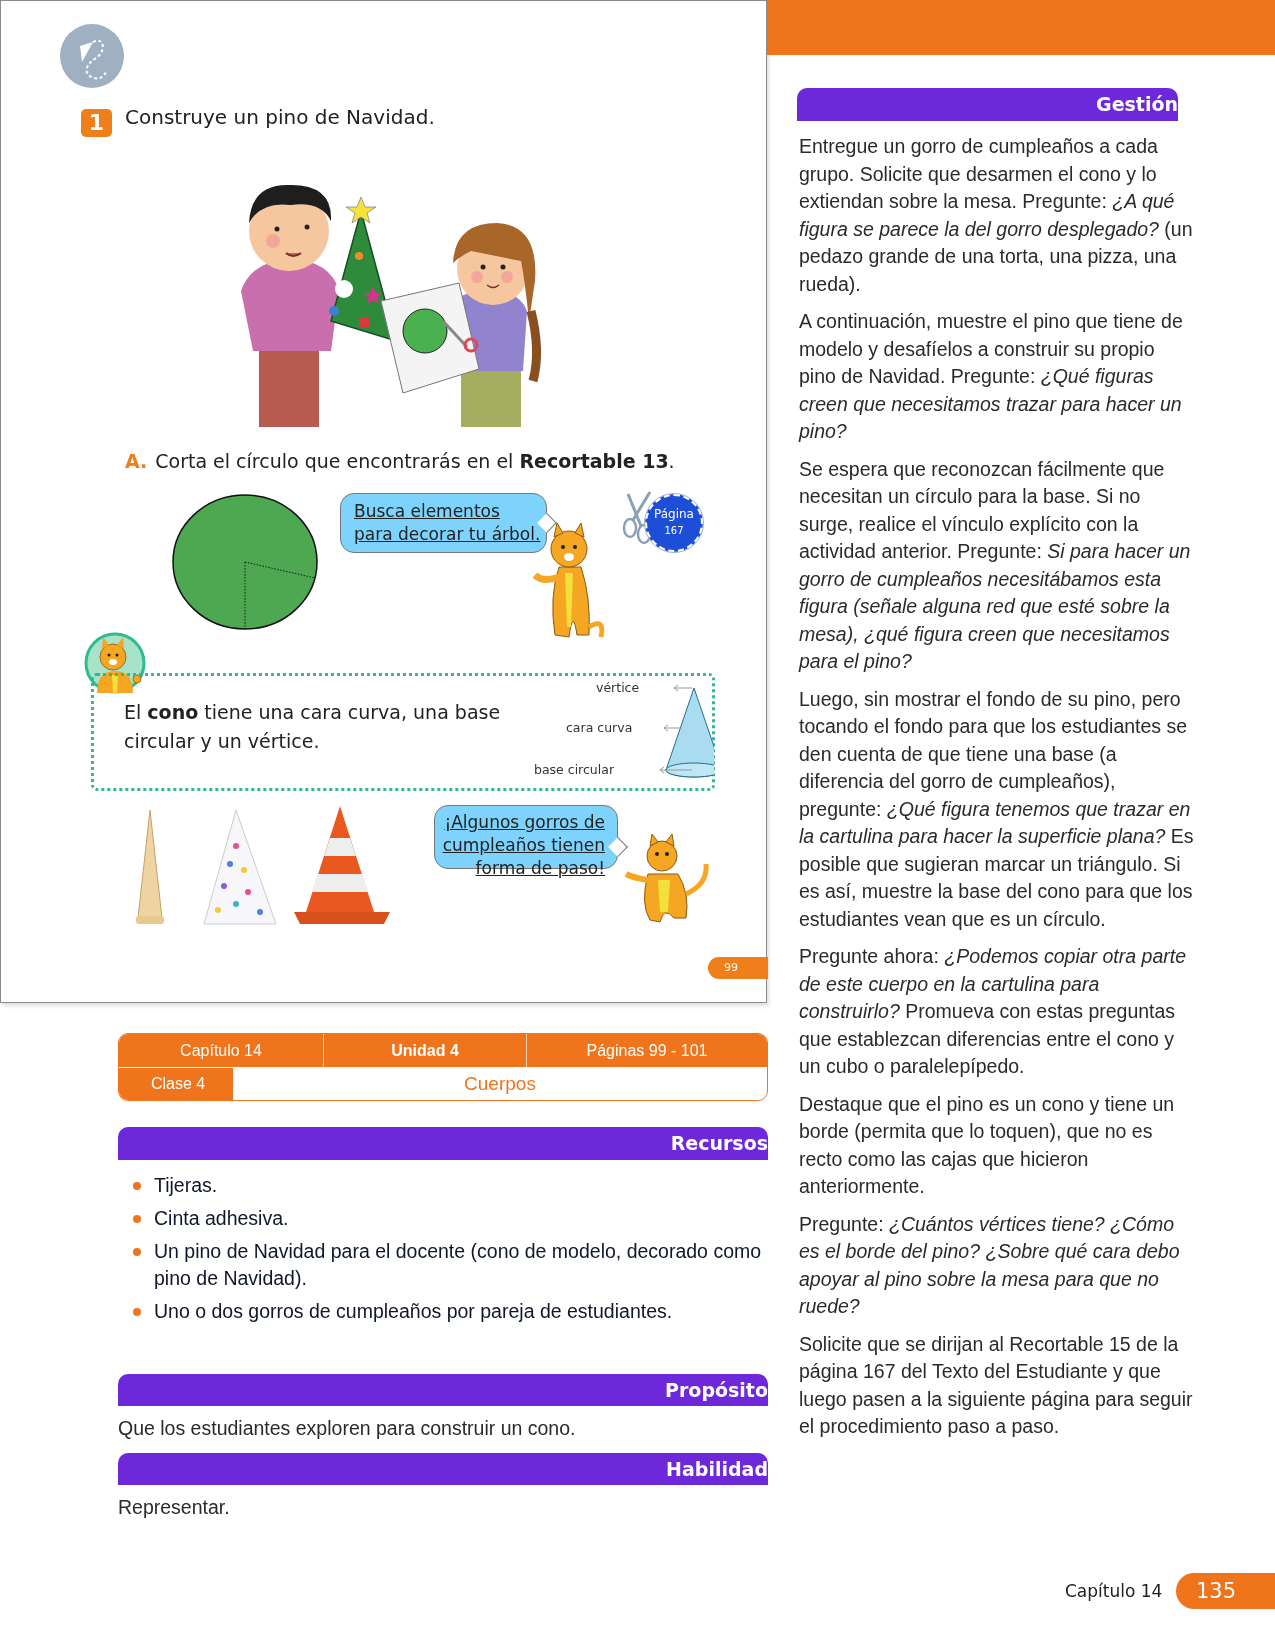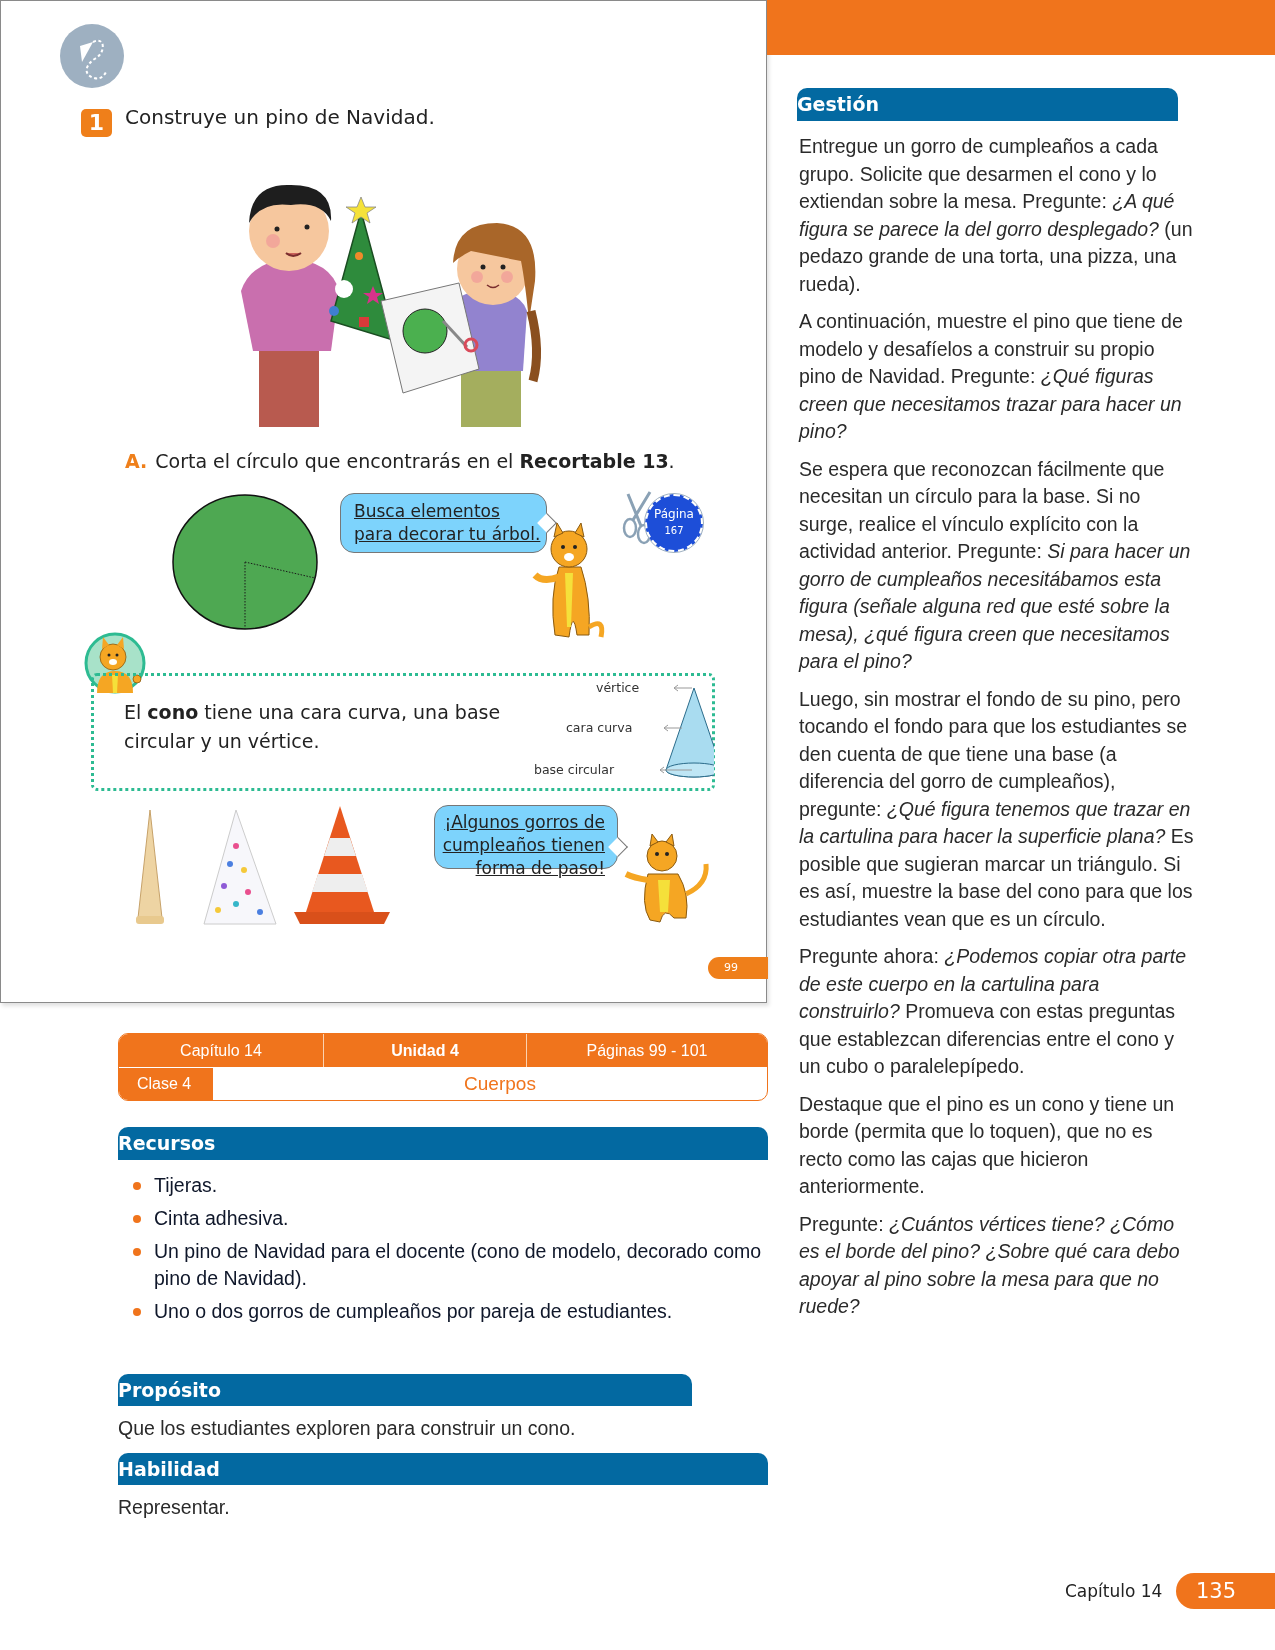--- a/index.html
+++ b/index.html
@@ -77,40 +77,40 @@
     position: absolute; left: 707px; top: 956px; width: 60px; height: 22px;
     background: #ef7f1a; border-radius: 11px 0 0 11px; color: #fff;
     font: 11px "DejaVu Sans", sans-serif; line-height: 22px; padding-left: 16px;
   }
 
   
   .top-band { position: absolute; left: 767px; top: 0; width: 508px; height: 55px; background: #f0741c; }
 
   
   .sec-head {
-    position: absolute; background: #0369a1; color: #fff; border-radius: 10px 10px 0 0;
-    font: bold 19px "DejaVu Sans", sans-serif; text-align: left;
+    position: absolute; background: #6d28d9; color: #fff; border-radius: 10px 10px 0 0;
+    font: bold 19px "DejaVu Sans", sans-serif; text-align: right;
   }
   .body-text { position: absolute; font: 19.5px "Liberation Sans", sans-serif; color: #2a2a2a; line-height: 27.5px; }
   .body-text em { font-style: italic; }
   .body-text p { margin-bottom: 10px; }
 
   
   .class-table {
     position: absolute; left: 118px; top: 1033px; width: 650px; height: 68px;
     border: 1.5px solid #f0741c; border-radius: 10px; overflow: hidden; background: #fff;
   }
   .ct-row1 { position: absolute; left: 0; top: 0; width: 100%; height: 33px; background: #f0741c; display: flex; }
   .ct-cell { color: #fff; font: 16px "Liberation Sans", sans-serif; text-align: center; line-height: 33px; }
   .ct-cell.bold { font-weight: bold; }
   .ct-c1 { width: 205px; border-right: 1px solid #fbd3b2; }
   .ct-c2 { width: 203px; border-right: 1px solid #fbd3b2; }
   .ct-c3 { flex: 1; }
   .ct-row2 { position: absolute; left: 0; top: 34px; width: 100%; height: 34px; }
-  .ct-clase { position: absolute; left: 0; top: 0; width: 94px; height: 34px; background: #f0741c; color: #fff; font: 16px "Liberation Sans", sans-serif; line-height: 32px; padding-left: 18px; }
+  .ct-clase { position: absolute; left: 0; top: 0; width: 114px; height: 34px; background: #f0741c; color: #fff; font: 16px "Liberation Sans", sans-serif; line-height: 32px; padding-left: 32px; }
   .ct-topic { position: absolute; left: 114px; top: 0; right: 0; height: 34px; color: #f0741c; font: 19px "Liberation Sans", sans-serif; text-align: center; line-height: 32px; }
 
   .res-list { position: absolute; left: 130px; top: 1172px; width: 650px; list-style: none; font: 19.5px "Liberation Sans", sans-serif; color: #0f172a; line-height: 27px; }
   .res-list li { position: relative; padding-left: 24px; margin-bottom: 6px; }
   .res-list li .dot { position: absolute; left: 3px; top: 10px; width: 8px; height: 8px; border-radius: 50%; background: #f0741c; }
 
   .footer-chapter { position: absolute; left: 1065px; top: 1581px; font: 17px "DejaVu Sans", sans-serif; color: #222; }
   .footer-page {
     position: absolute; left: 1176px; top: 1573px; width: 99px; height: 36px; background: #f0741c;
     border-radius: 18px 0 0 18px; color: #fff; font: 21px "DejaVu Sans", sans-serif; line-height: 36px; padding-left: 20px;
@@ -307,31 +307,32 @@
 </div>
 
 <div class="sec-head" style="left:118px;top:1127px;width:650px;height:33px;line-height:33px;">Recursos</div>
 <ul class="res-list">
   <li><span class="dot"></span><span>Tijeras.</span></li>
   <li><span class="dot"></span><span>Cinta adhesiva.</span></li>
   <li><span class="dot"></span><span>Un pino de Navidad para el docente (cono de modelo, decorado como pino de Navidad).</span></li>
   <li><span class="dot"></span><span>Uno o dos gorros de cumpleaños por pareja de estudiantes.</span></li>
 </ul>
 
-<div class="sec-head" style="left:118px;top:1374px;width:574px;height:32px;line-height:32px;">Propósito</div>
+<div class="sec-head" style="left:118px;top:1374px;width:650px;height:32px;line-height:32px;">Propósito</div>
 <div class="body-text" style="left:118px;top:1415px;width:650px;">Que los estudiantes exploren para construir un cono.</div>
 
 <div class="sec-head" style="left:118px;top:1453px;width:650px;height:32px;line-height:32px;">Habilidad</div>
 <div class="body-text" style="left:118px;top:1494px;width:650px;">Representar.</div>
 
 <div class="sec-head" style="left:797px;top:88px;width:381px;height:33px;line-height:33px;">Gestión</div>
 <div class="body-text" id="gestion-body" style="left:799px;top:133px;width:395px;">
     <p><span>Entregue un gorro de cumpleaños a cada grupo. Solicite que desarmen el cono y lo extiendan sobre la mesa. Pregunte: </span><em>¿A qué figura se parece la del gorro desplegado?</em><span> (un pedazo grande de una torta, una pizza, una rueda).</span></p>
     <p><span>A continuación, muestre el pino que tiene de modelo y desafíelos a construir su propio pino de Navidad. Pregunte: </span><em>¿Qué figuras creen que necesitamos trazar para hacer un pino?</em></p>
     <p><span>Se espera que reconozcan fácilmente que necesitan un círculo para la base. Si no surge, realice el vínculo explícito con la actividad anterior. Pregunte: </span><em>Si para hacer un gorro de cumpleaños necesitábamos esta figura (señale alguna red que esté sobre la mesa), ¿qué figura creen que necesitamos para el pino?</em></p>
     <p><span>Luego, sin mostrar el fondo de su pino, pero tocando el fondo para que los estudiantes se den cuenta de que tiene una base (a diferencia del gorro de cumpleaños), pregunte: </span><em>¿Qué figura tenemos que trazar en la cartulina para hacer la superficie plana?</em><span> Es posible que sugieran marcar un triángulo. Si es así, muestre la base del cono para que los estudiantes vean que es un círculo.</span></p>
     <p><span>Pregunte ahora: </span><em>¿Podemos copiar otra parte de este cuerpo en la cartulina para construirlo?</em><span> Promueva con estas preguntas que establezcan diferencias entre el cono y un cubo o paralelepípedo.</span></p>
     <p><span>Destaque que el pino es un cono y tiene un borde (permita que lo toquen), que no es recto como las cajas que hicieron anteriormente.</span></p>
     <p><span>Pregunte: </span><em>¿Cuántos vértices tiene? ¿Cómo es el borde del pino? ¿Sobre qué cara debo apoyar al pino sobre la mesa para que no ruede?</em></p>
+    <p><span>Solicite que se dirijan al Recortable 15 de la página 167 del Texto del Estudiante y que luego pasen a la siguiente página para seguir el procedimiento paso a paso.</span></p>
   </div>
 
 <div class="footer-chapter">Capítulo 14</div>
 <div class="footer-page">135</div>
 
 </body></html>

